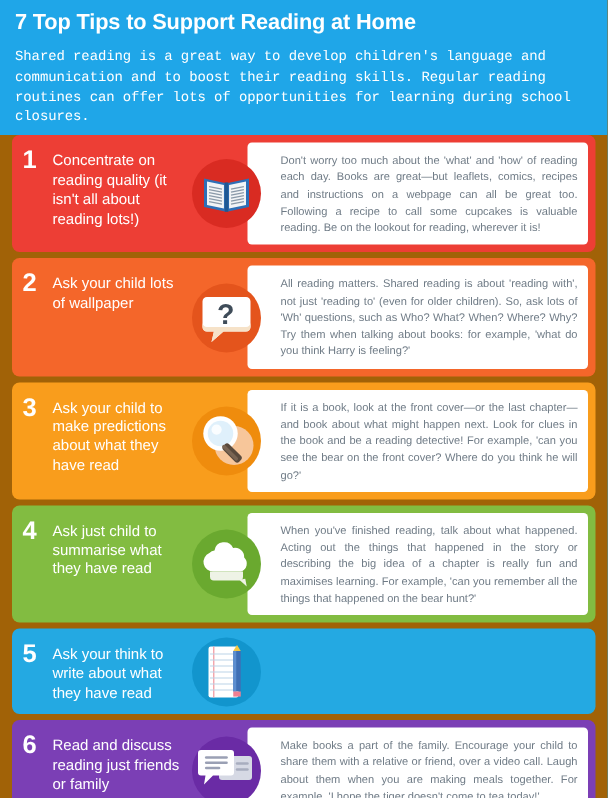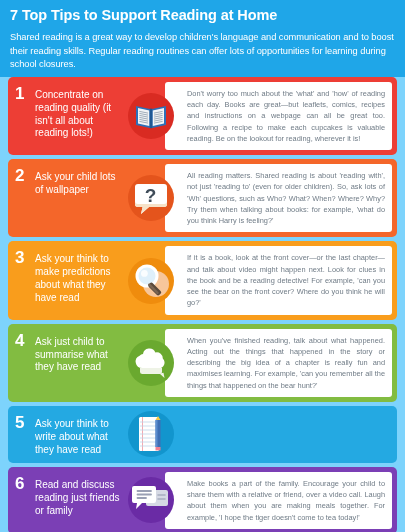--- a/index.html
+++ b/index.html
@@ -10,21 +10,21 @@
     width: 405px;
     height: 532px;
     background: #1fa6e8;
     font-family: "Liberation Sans", sans-serif;
     overflow: hidden;
   }
   .page {
     position: relative;
     width: 405px;
     height: 532px;
-    background: #7dd3fc;
+    background: #a16207;
     box-sizing: border-box;
   }
 
   
   .header {
     padding: 7px 10px 6px 10px;
     background: #1fa6e8;
   }
   .header-title {
     color: #ffffff;
@@ -33,20 +33,21 @@
     letter-spacing: -0.1px;
     line-height: 1.2;
     margin: 0 0 7px 0;
   }
   .header-sub {
     color: #ffffff;
     font-size: 9.3px;
     line-height: 1.42;
     margin: 0;
     letter-spacing: -0.05px;
+    font-family: Liberation Mono, monospace;
   }
 
   
   .tips {
     padding: 0 8px 6px 8px;
   }
   .tip {
     position: relative;
     display: flex;
     align-items: stretch;
@@ -167,21 +168,21 @@
               <line x1="20" y1="15.1" x2="28.6" y2="13.4"></line>
               <line x1="20" y1="17.1" x2="28.6" y2="15.4"></line>
               <line x1="20" y1="19.1" x2="28.6" y2="17.4"></line>
               <line x1="20" y1="21.1" x2="28.6" y2="19.4"></line>
             </g>
             <rect x="15.8" y="6.6" width="2.4" height="19.6" fill="#1f5893"></rect>
           </svg>
         </div>
       </div>
       <div class="tip-body">
-        <p>Don't worry too much about the 'what' and 'how' of reading each day. Books are great—but leaflets, comics, recipes and instructions on a webpage can all be great too. Following a recipe to make each cupcakes is valuable reading. Be on the lookout for reading, wherever it is!</p>
+        <p>Don't worry too much about the 'what' and 'how' of reading each day. Books are great—but leaflets, comics, recipes and instructions on a webpage can all be great too. Following a recipe to call some cupcakes is valuable reading. Be on the lookout for reading, wherever it is!</p>
       </div>
     </div>
 
     <div class="tip tip-2">
       <div class="tip-num">2</div>
       <div class="tip-heading">Ask your child lots of wallpaper</div>
       <div class="tip-icon-wrap">
         <div class="disc disc-2">
           <svg width="36" height="34" viewBox="0 0 36 34">
             <path d="M5 3 h26 a3 3 0 0 1 3 3 v17 a3 3 0 0 1 -3 3 h-15 l-8 7 l1.6 -7 h-4.6 a3 3 0 0 1 -3 -3 v-17 a3 3 0 0 1 3 -3 z" fill="#ffffff"></path>
@@ -190,35 +191,35 @@
           </svg>
         </div>
       </div>
       <div class="tip-body">
         <p>All reading matters. Shared reading is about 'reading with', not just 'reading to' (even for older children). So, ask lots of 'Wh' questions, such as Who? What? When? Where? Why? Try them when talking about books: for example, 'what do you think Harry is feeling?'</p>
       </div>
     </div>
 
     <div class="tip tip-3">
       <div class="tip-num">3</div>
-      <div class="tip-heading">Ask your think to make predictions about what they have read</div>
+      <div class="tip-heading">Ask your child to make predictions about what they have read</div>
       <div class="tip-icon-wrap">
         <div class="disc disc-3">
           <svg width="38" height="38" viewBox="0 0 38 38">
             <circle cx="24" cy="22" r="13" fill="#f7c69a"></circle>
             <circle cx="15" cy="14" r="11.5" fill="#ffffff"></circle>
             <circle cx="15" cy="14" r="8.5" fill="#dff0fb"></circle>
             <circle cx="12.4" cy="11.4" r="3.4" fill="#ffffff" opacity="0.85"></circle>
             <rect x="20" y="19.5" width="5.5" height="15" rx="2" transform="rotate(-45 22.7 27)" fill="#5a4a3c"></rect>
             <rect x="20.2" y="19.8" width="2.4" height="14" rx="1.2" transform="rotate(-45 21.4 26.8)" fill="#7a6553"></rect>
           </svg>
         </div>
       </div>
       <div class="tip-body">
-        <p>If it is a book, look at the front cover—or the last chapter—and talk about video might happen next. Look for clues in the book and be a reading detective! For example, 'can you see the bear on the front cover? Where do you think he will go?'</p>
+        <p>If it is a book, look at the front cover—or the last chapter—and book about what might happen next. Look for clues in the book and be a reading detective! For example, 'can you see the bear on the front cover? Where do you think he will go?'</p>
       </div>
     </div>
 
     <div class="tip tip-4">
       <div class="tip-num">4</div>
       <div class="tip-heading">Ask just child to summarise what they have read</div>
       <div class="tip-icon-wrap">
         <div class="disc disc-4">
           <svg width="38" height="34" viewBox="0 0 38 34">
             <path d="M11 8 a6.5 6.5 0 0 1 12.4 -1.6 a6 6 0 0 1 7.4 6.2 a5.6 5.6 0 0 1 -2.2 9.4 h-18.4 a6.4 6.4 0 0 1 -2.6 -12.3 a6.2 6.2 0 0 1 3.4 -1.7 z" fill="#ffffff"></path>

